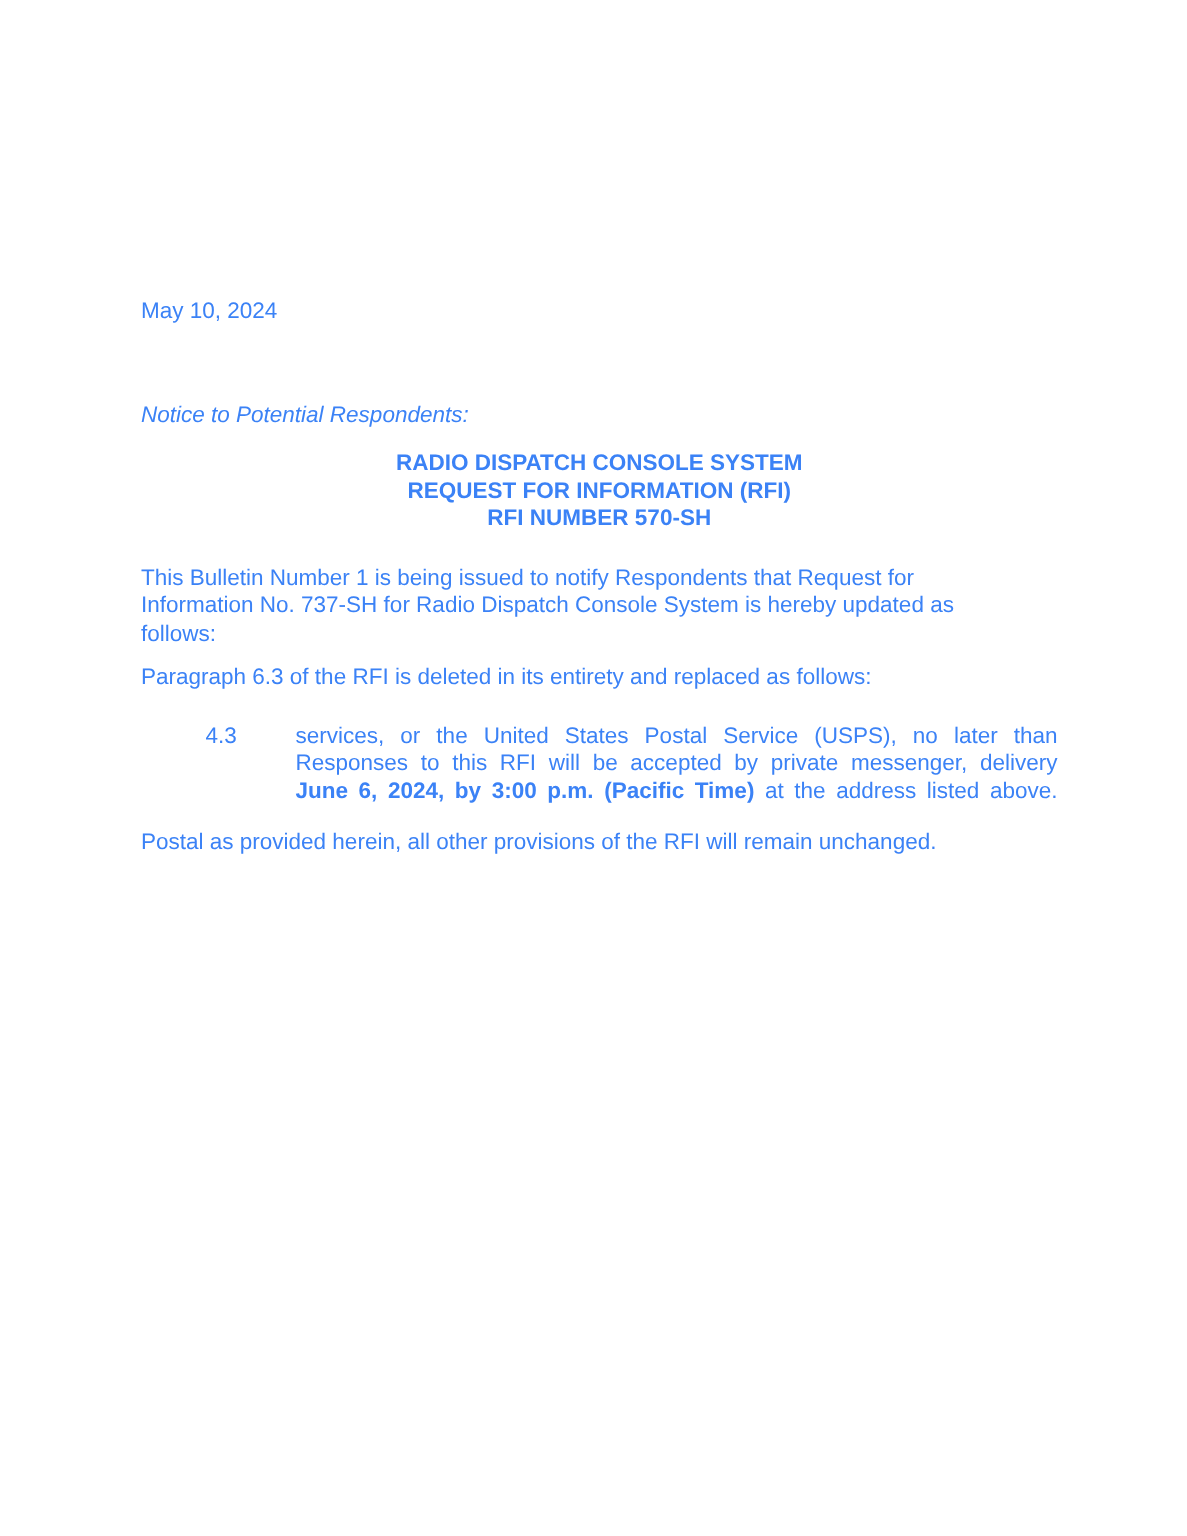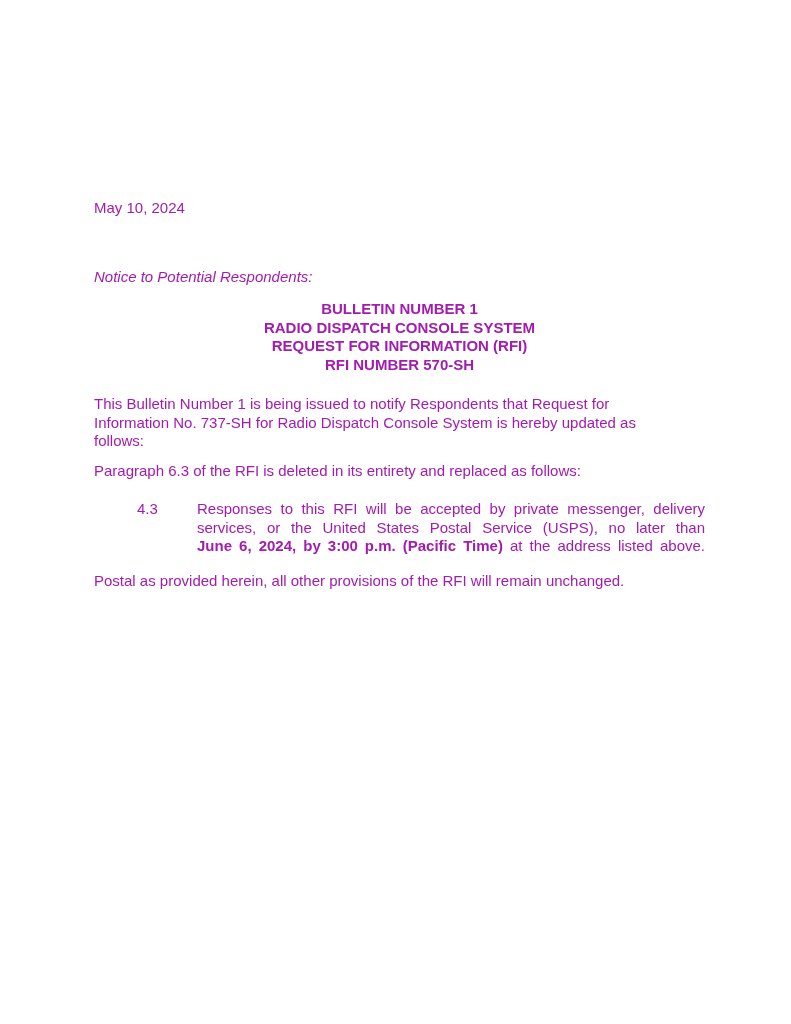--- a/index.html
+++ b/index.html
@@ -6,21 +6,21 @@
   html, body {
     margin: 0;
     padding: 0;
     background: #ffffff;
   }
   .page {
     width: 791px;
     height: 1024px;
     box-sizing: border-box;
     background: #ffffff;
-    color: #a21caf;
+    color: #3b82f6;
     font-family: "Liberation Sans", "DejaVu Sans", sans-serif;
     font-size: 15px;
     line-height: 18.5px;
     padding: 199px 86px 0 94px;
     overflow: hidden;
   }
   .date-line {
     margin-bottom: 50px;
   }
   .salutation-line {
@@ -67,36 +67,35 @@
 </head>
 <body>
 
 <div class="page">
 
   <div class="date-line">May 10, 2024</div>
 
   <div class="salutation-line">Notice to Potential Respondents:</div>
 
   <div class="heading-block">
-    <div>BULLETIN NUMBER 1</div>
     <div>RADIO DISPATCH CONSOLE SYSTEM</div>
     <div>REQUEST FOR INFORMATION (RFI)</div>
     <div>RFI NUMBER 570-SH</div>
   </div>
 
   <div class="intro-paragraph">This Bulletin Number 1 is being issued to notify Respondents that Request for
 Information No. 737-SH for Radio Dispatch Console System is hereby updated as
 follows:</div>
 
   <div class="amendment-intro">Paragraph 6.3 of the RFI is deleted in its entirety and replaced as follows:</div>
 
   <div class="clause">
     <div class="clause-number">4.3</div>
     <div class="clause-text">
+      <div class="j-line">services, or the United States Postal Service (USPS), no later than</div>
       <div class="j-line">Responses to this RFI will be accepted by private messenger, delivery</div>
-      <div class="j-line">services, or the United States Postal Service (USPS), no later than</div>
       <div class="j-line"><span class="bold">June 6, 2024, by 3:00 p.m. (Pacific Time)</span><span> at the address listed above.</span></div>
     </div>
   </div>
 
   <div class="closing-paragraph">Postal as provided herein, all other provisions of the RFI will remain unchanged.</div>
 
 </div>
 
 </body></html>

